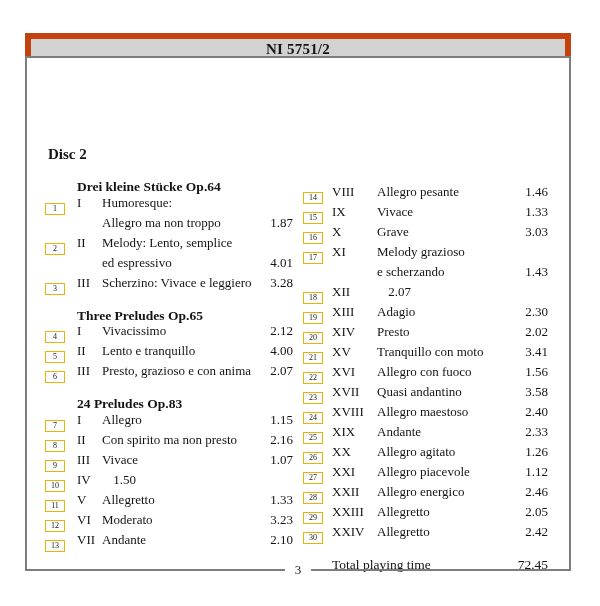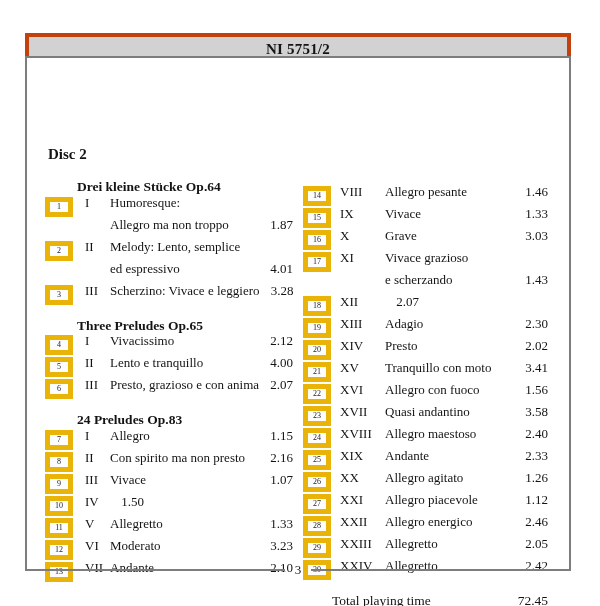--- a/index.html
+++ b/index.html
@@ -6,21 +6,21 @@
   body {
     width:600px; height:606px; background:#ffffff;
     font-family:"Liberation Serif", serif; color:#141414;
     position:relative; overflow:hidden;
   }
   .page { position:relative; width:600px; height:606px; }
 
   .catalog-bar {
     position:absolute; left:25px; top:33px; width:546px; height:32px;
     box-sizing:border-box; background:#d2d2d2;
-    border:4px solid #c2410c;
+    border:6px solid #c2410c;
     display:flex; align-items:center; justify-content:center;
   }
   .catalog-bar span { font-weight:bold; font-size:15px; letter-spacing:.2px; }
 
   .content-box {
     position:absolute; left:25px; top:56px; width:546px; height:514px;
     box-sizing:border-box;
     border:2px solid #7d7d7d; border-bottom:none;
     background:#fff;
   }
@@ -33,22 +33,22 @@
   .col.right { width:245px; margin-left:10px; padding-top:5px; }
 
   .section-title {
     font-weight:bold; font-size:13.5px; line-height:15.5px;
     margin-left:32px; white-space:nowrap;
   }
   .section-title.gap { margin-top:13px; }
 
   .track-row { display:flex; align-items:flex-start; font-size:13px; line-height:15.5px; }
   .tnum {
-    flex:0 0 auto; width:18px; height:10px; margin-top:2px;
-    border:5px solid #eab308; background:#fdfdfd;
+    flex:0 0 auto; width:18px; height:10px; margin-top:8px;
+    border:1px solid #eab308; background:#fdfdfd;
     font-size:8px; line-height:10px; text-align:center; color:#222;
   }
   .tnum.ghost { border-color:transparent; background:transparent; }
   .roman { flex:0 0 auto; margin-left:12px; width:25px; white-space:nowrap; }
   .col.right .roman { margin-left:9px; width:45px; }
   .name { flex:1 1 auto; white-space:nowrap; overflow:visible; }
   .time { flex:0 0 auto; width:34px; text-align:right; }
 
   .total-row {
     display:flex; margin:13px 0 0 29px;
@@ -185,21 +185,21 @@
           </div>
           <div class="track-row">
             <span class="tnum">16</span>
             <span class="roman">X</span>
             <span class="name">Grave</span>
             <span class="time">3.03</span>
           </div>
           <div class="track-row">
             <span class="tnum">17</span>
             <span class="roman">XI</span>
-            <span class="name">Vivace grazioso</span>
+            <span class="name">Melody grazioso</span>
             <span class="time"></span>
           </div>
           <div class="track-row">
             <span class="tnum ghost"></span>
             <span class="roman"></span>
             <span class="name">e scherzando</span>
             <span class="time">1.43</span>
           </div>
           <div class="track-row">
             <span class="tnum">18</span>

